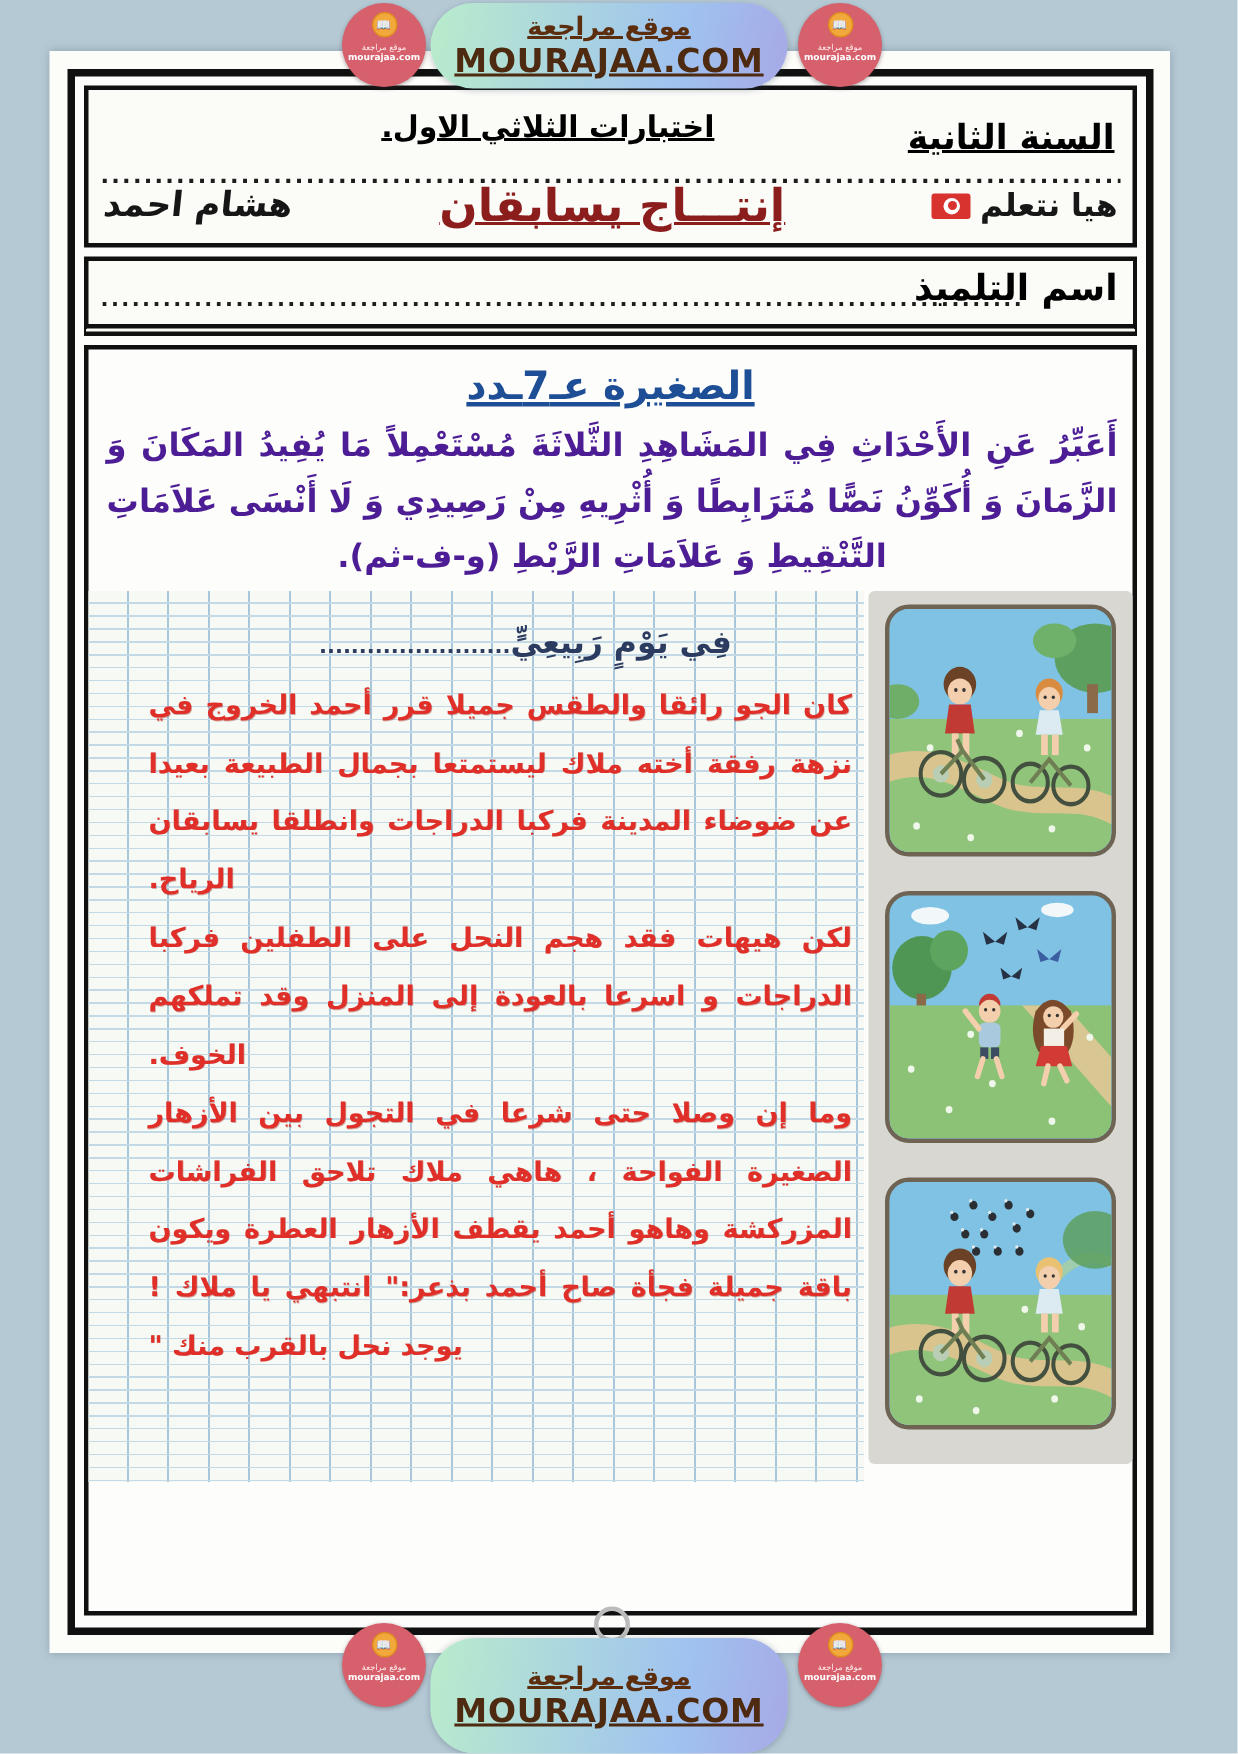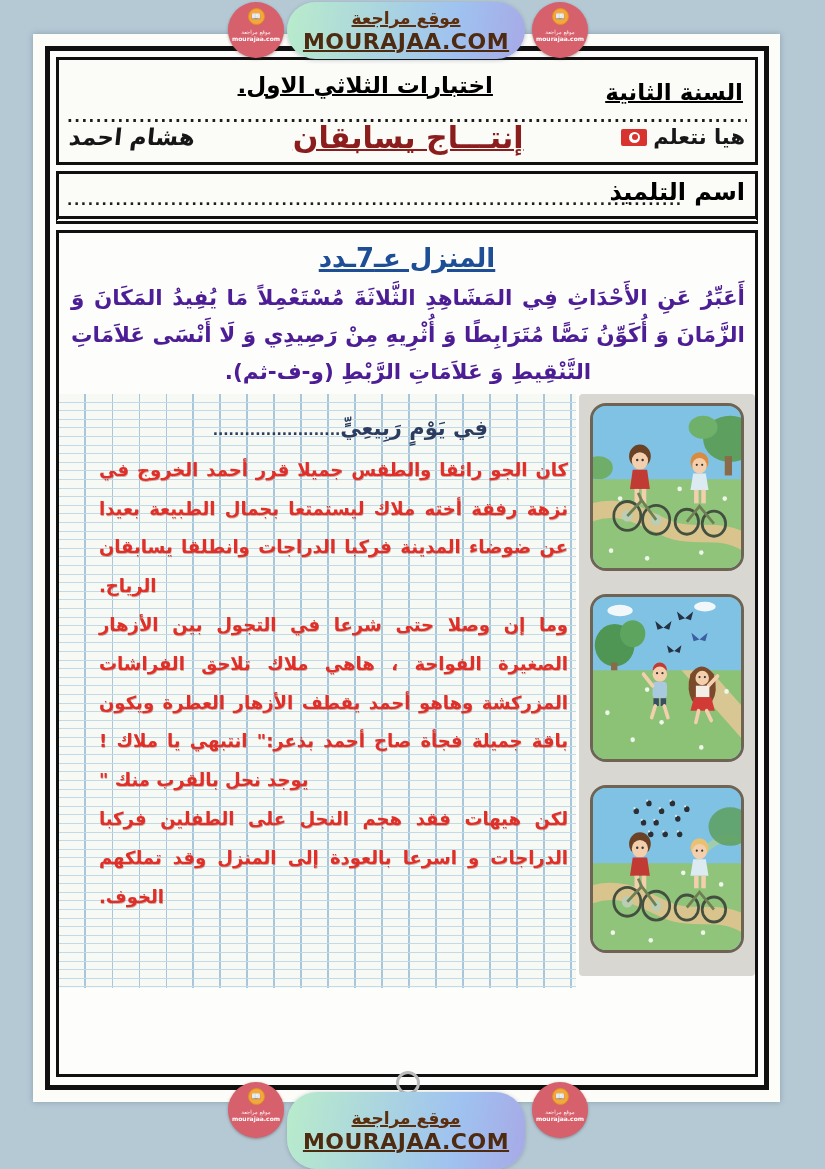--- a/index.html
+++ b/index.html
@@ -21,21 +21,21 @@
     border:5px solid #101010; background:#fdfdfb;
     display:flex; flex-direction:column;
   }
 
   
   .hbox { border:3px solid #101010; margin:6px 6px 0 6px; background:#fbfbf8; }
   .box-school { height:108px; position:relative; padding:4px 10px; }
   .year { position:absolute; top:19px; right:12px; font-size:23px; font-weight:bold;
           text-decoration:underline; text-decoration-thickness:2px; }
   .session { position:absolute; top:12px; left:44%; transform:translateX(-50%);
-             font-size:23px; font-weight:bold; text-decoration:underline; text-decoration-thickness:2px; }
+             font-size:20px; font-weight:bold; text-decoration:underline; text-decoration-thickness:2px; }
   .dotrule { position:absolute; top:48px; left:8px; right:8px; height:16px; overflow:hidden;
              font-weight:900; font-size:15px; letter-spacing:1.5px; color:#1c1c1c; white-space:nowrap; }
   .hrow2 { position:absolute; left:10px; right:10px; bottom:6px; height:38px;
            display:flex; align-items:center; justify-content:space-between; direction:rtl; }
   .slogan { display:flex; align-items:center; gap:6px; font-size:21px; font-weight:bold; color:#171717; }
   .flag { width:26px; height:17px; background:#d8332e; border-radius:2px; position:relative; flex:0 0 auto; }
   .flag i { position:absolute; left:8px; top:3px; width:11px; height:11px; background:#fff; border-radius:50%; }
   .flag b { position:absolute; left:11px; top:5.5px; width:6px; height:6px; background:#d8332e; border-radius:50%; }
   .subject { font-size:30px; font-weight:bold; color:#8b1d1d;
              text-decoration:underline; text-decoration-thickness:2px; letter-spacing:1px; }
@@ -131,32 +131,32 @@
           <div class="teacher" dir="rtl">هشام احمد</div>
         </div>
       </div>
 
       <div class="hbox box-name">
         <div class="name-label" dir="rtl">اسم التلميذ</div>
         <div class="name-dots">............................................................................................</div>
       </div>
 
       <div class="box-main">
-        <div class="exam-title">المنزل عـ7ـدد</div>
+        <div class="exam-title">الصغيرة عـ7ـدد</div>
         <div class="instructions">أَعَبِّرُ عَنِ الأَحْدَاثِ فِي المَشَاهِدِ الثَّلاثَةَ مُسْتَعْمِلاً مَا يُفِيدُ المَكَانَ وَ الزَّمَانَ وَ أُكَوِّنُ نَصًّا مُتَرَابِطًا وَ أُثْرِيهِ مِنْ رَصِيدِي وَ لَا أَنْسَى عَلاَمَاتِ التَّنْقِيطِ وَ عَلاَمَاتِ الرَّبْطِ (و-ف-ثم).</div>
 
         <div class="content-row">
 
           <div class="paper essay">
             <div class="essay-heading">
               <span>فِي يَوْمٍ رَبِيعِيٍّ</span><span class="hdots">........................</span>
             </div>
             <p>كان الجو رائقا والطقس جميلا قرر أحمد الخروج في نزهة رفقة أخته ملاك ليستمتعا بجمال الطبيعة بعيدا عن ضوضاء المدينة فركبا الدراجات وانطلقا يسابقان الرياح.</p>
+            <p>لكن هيهات فقد هجم النحل على الطفلين فركبا الدراجات و اسرعا بالعودة إلى المنزل وقد تملكهم الخوف.</p>
             <p>وما إن وصلا حتى شرعا في التجول بين الأزهار الصغيرة الفواحة ، هاهي ملاك تلاحق الفراشات المزركشة وهاهو أحمد يقطف الأزهار العطرة ويكون باقة جميلة فجأة صاح أحمد بذعر:" انتبهي يا ملاك ! يوجد نحل بالقرب منك "</p>
-            <p>لكن هيهات فقد هجم النحل على الطفلين فركبا الدراجات و اسرعا بالعودة إلى المنزل وقد تملكهم الخوف.</p>
           </div>
 
           <div class="strip">
 
             <div class="frame">
               <svg viewBox="0 0 164 168" preserveAspectRatio="none">
                 <rect width="164" height="168" fill="#7fc2e3"></rect>
                 <ellipse cx="152" cy="34" rx="30" ry="24" fill="#5d9f5e"></ellipse>
                 <ellipse cx="122" cy="22" rx="16" ry="12" fill="#6fb06a"></ellipse>
                 <rect x="146" y="52" width="8" height="20" fill="#8a6a48"></rect>

